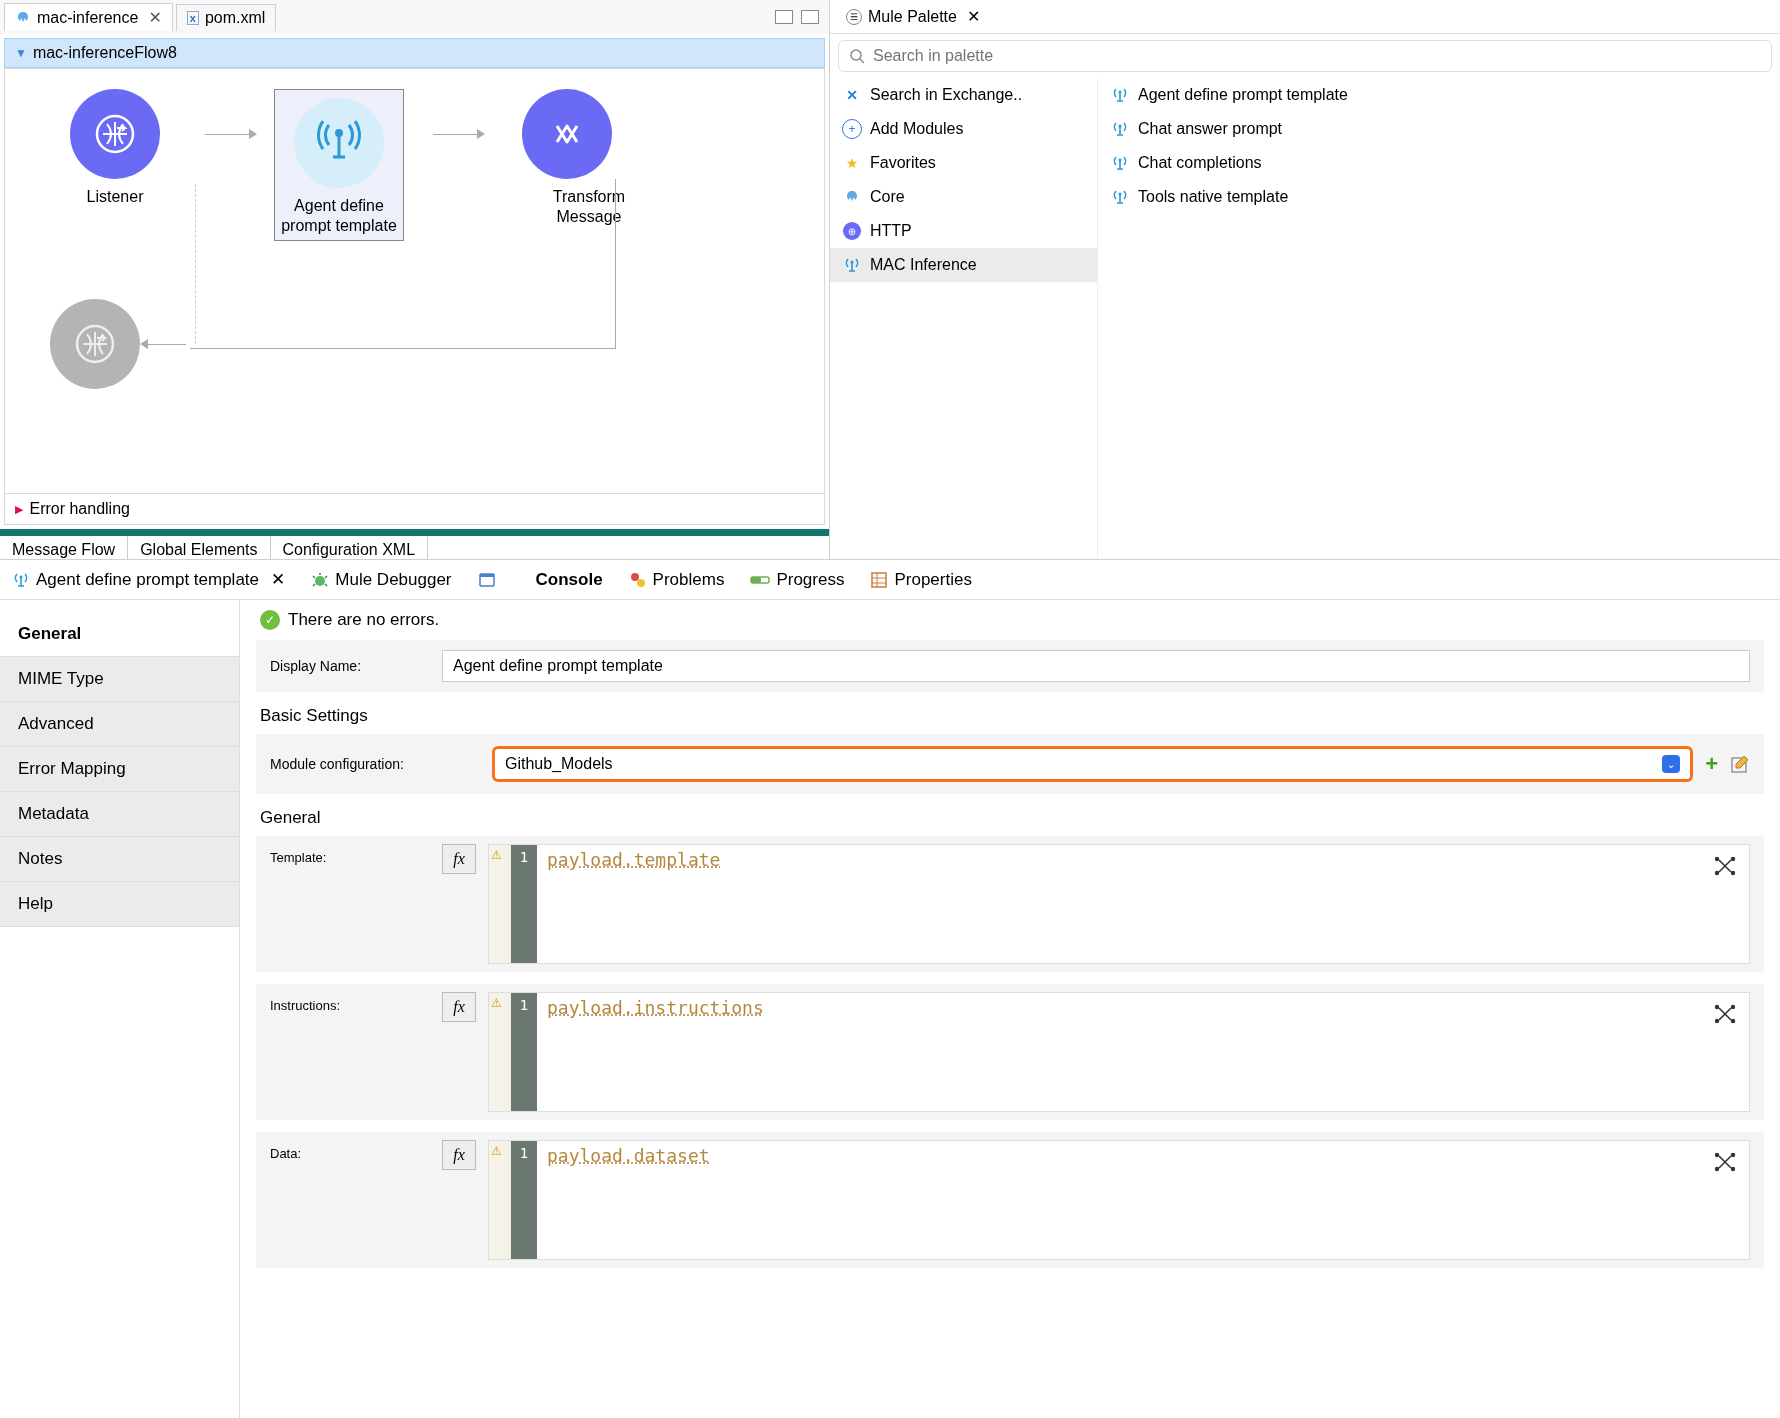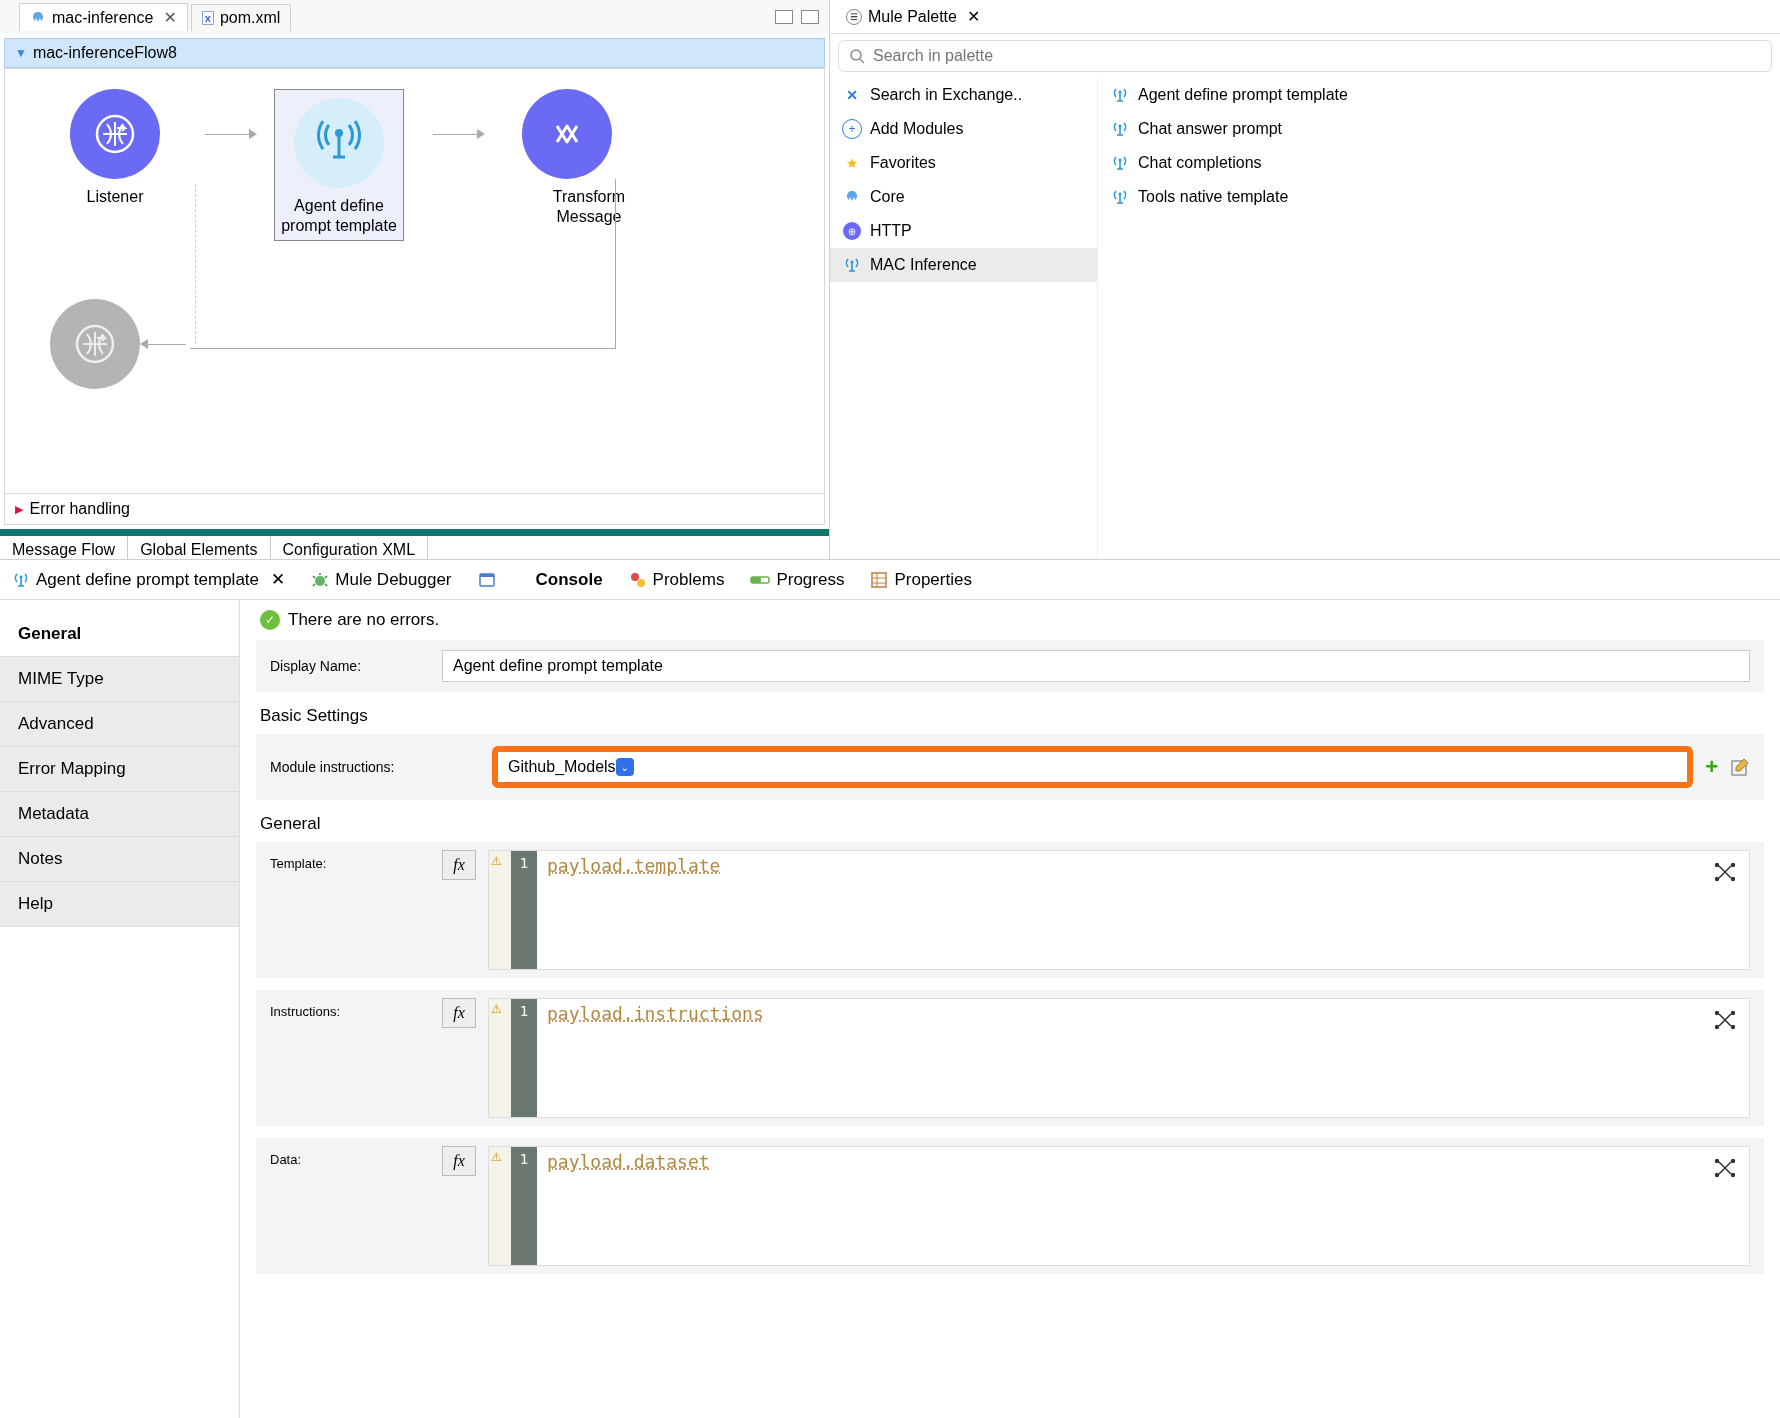--- a/index.html
+++ b/index.html
@@ -25,21 +25,21 @@
       width: 830px;
       display: flex;
       flex-direction: column;
       border-right: 1px solid #d0d0d0;
     }
     .editor-tabs {
       display: flex;
       align-items: center;
       height: 34px;
       background: #f8f8f8;
-      padding-left: 19px;
+      padding-left: 4px;
     }
     .editor-tab {
       display: flex;
       align-items: center;
       padding: 4px 10px;
       background: #fff;
       border: 1px solid #d0d0d0;
       border-bottom: none;
       margin-right: 3px;
       gap: 6px;
@@ -387,27 +387,27 @@
     }
     .select-row {
       display: flex;
       align-items: center;
       gap: 12px;
       padding: 12px 14px;
       background: #f4f4f4;
     }
     .select-box {
       flex: 1;
-      border: 6px solid #f97316;
+      border: 3px solid #f97316;
       border-radius: 6px;
       background: #fff;
       padding: 6px 10px;
       display: flex;
       align-items: center;
-      justify-content: flex-start;
+      justify-content: space-between;
       font-size: 16px;
     }
     .select-arrow {
       width: 18px;
       height: 18px;
       border-radius: 4px;
       background: #2f6fe8;
       color: #fff;
       display: inline-flex;
       align-items: center;
@@ -769,21 +769,21 @@
     </div>
 
     <div class="form-row">
       <div class="form-label">Display Name:</div>
       <input class="form-input" value="Agent define prompt template" style="">
     </div>
 
     <div class="section-title">Basic Settings</div>
 
     <div class="select-row">
-      <div class="form-label" style="width:210px;">Module instructions:</div>
+      <div class="form-label" style="width:210px;">Module configuration:</div>
       <div class="select-box">
         <span>Github_Models</span>
         <span class="select-arrow">⌄</span>
       </div>
       <span class="plus-icon">+</span>
       <span class="edit-icon">
         <svg width="20" height="20" viewBox="0 0 20 20">
             <rect x="2" y="4" width="14" height="14" fill="none" stroke="#888" stroke-width="1.3"></rect>
             <path d="M14 2 l4 4 -8 8 -4 0 0 -4 z" fill="#e8b34a" stroke="#b5821e" stroke-width="1"></path>
           </svg>

